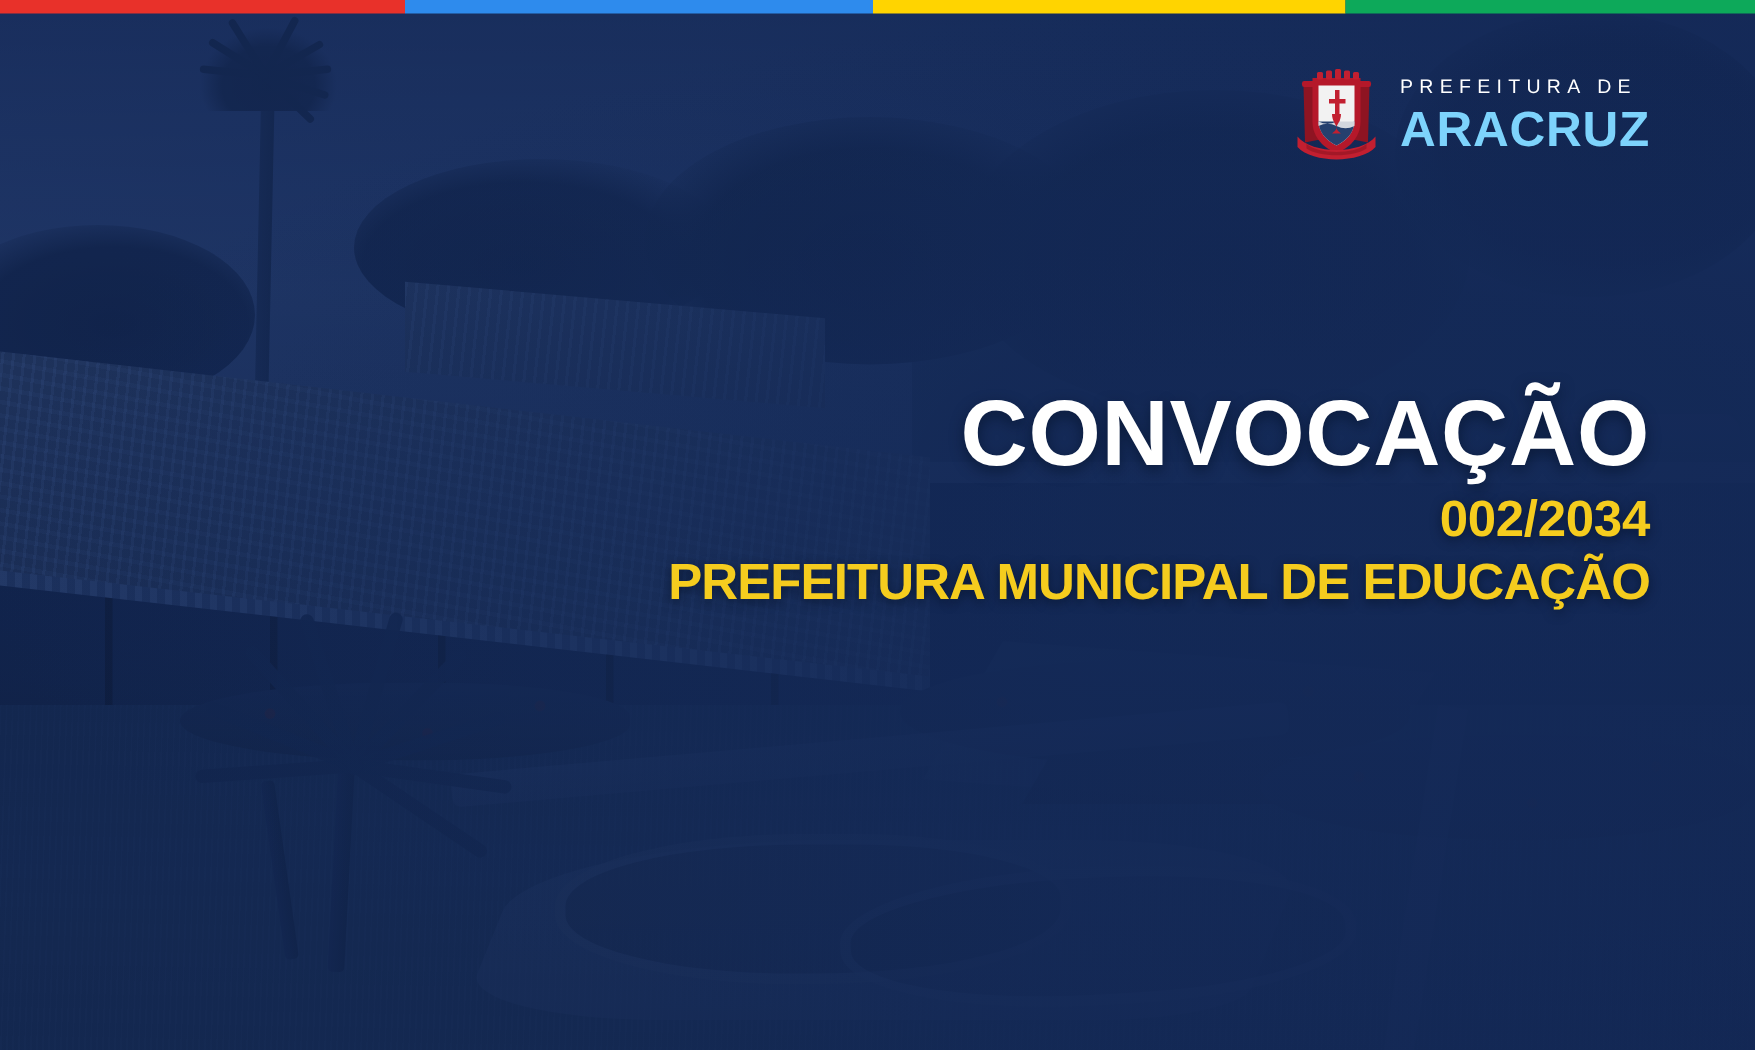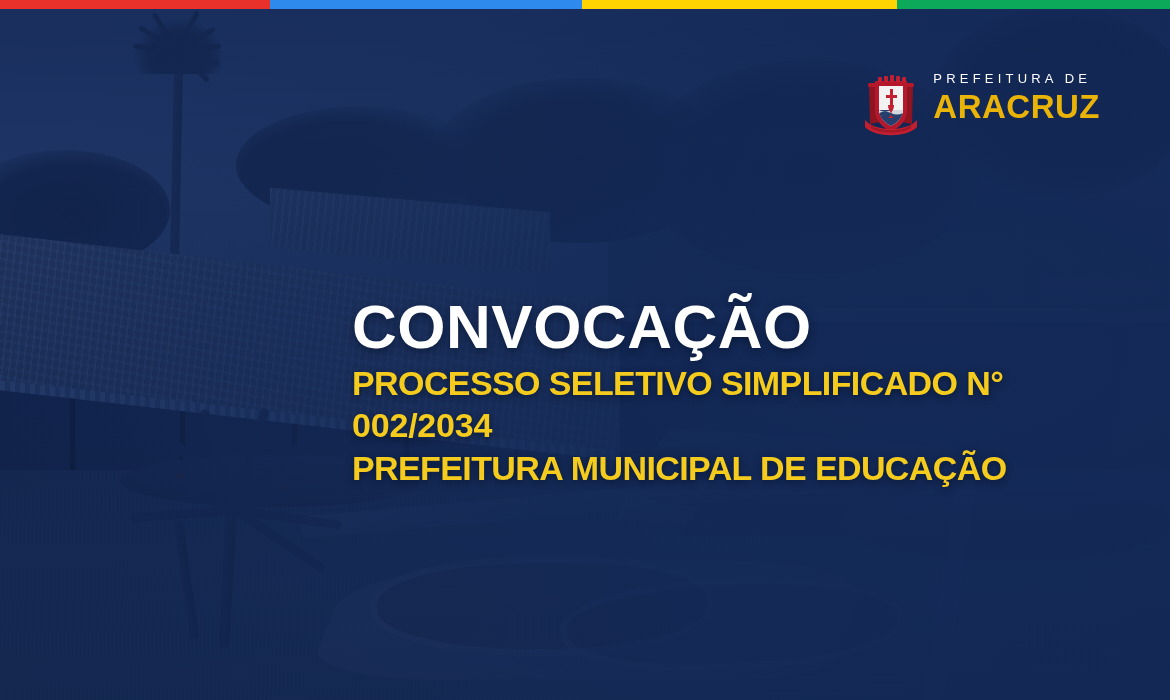--- a/index.html
+++ b/index.html
@@ -244,53 +244,53 @@
   .tint3 {
     position: absolute;
     inset: 0;
     background: radial-gradient(ellipse at 78% 52%, rgba(20,42,88,.72) 0%, rgba(20,42,88,.30) 45%, rgba(20,42,88,0) 72%);
   }
 
   
   .logo {
     position: absolute;
     right: 70px;
-    top: 72px;
+    top: 43px;
     display: flex;
-    align-items: flex-start;
+    align-items: center;
     gap: 14px;
     z-index: 40;
   }
   .crest { width: 56px; height: 66px; display: block; }
   .logo-text { line-height: 1; }
   .logo-top {
     color: #ffffff;
     font-size: 13px;
     font-weight: 400;
     letter-spacing: 4.2px;
     margin-bottom: 5px;
     text-align: left;
     white-space: nowrap;
   }
   .logo-main {
-    color: #eab308;
+    color: #7dd3fc;
     font-size: 33px;
     font-weight: bold;
     letter-spacing: 0.5px;
     white-space: nowrap;
   }
 
   
   .headline {
     position: absolute;
-    right: 58px;
+    right: 70px;
     top: 258px;
     width: 760px;
+    text-align: right;
     z-index: 40;
-    margin-top: 37px;
   }
   .h-main {
     color: #ffffff;
     font-size: 62px;
     font-weight: bold;
     line-height: 1.02;
     letter-spacing: 0.5px;
     text-shadow: 0 3px 9px rgba(4,14,34,.55);
     margin: 0 0 4px 0;
     white-space: nowrap;
@@ -415,18 +415,17 @@
       <path d="M8 53 C16 60 40 60 48 53 L48 56 C40 62 16 62 8 56 Z" fill="#8E1422" opacity=".6"></path>
     </svg>
     <div class="logo-text">
       <div class="logo-top">PREFEITURA DE</div>
       <div class="logo-main">ARACRUZ</div>
     </div>
   </div>
 
   <div class="headline">
     <h1 class="h-main">CONVOCAÇÃO</h1>
-    <p class="h-sub tight">PROCESSO SELETIVO SIMPLIFICADO N°</p>
     <p class="h-sub">002/2034</p>
     <p class="h-sub tight">PREFEITURA MUNICIPAL DE EDUCAÇÃO</p>
   </div>
 
 </div>
 
 </body></html>

